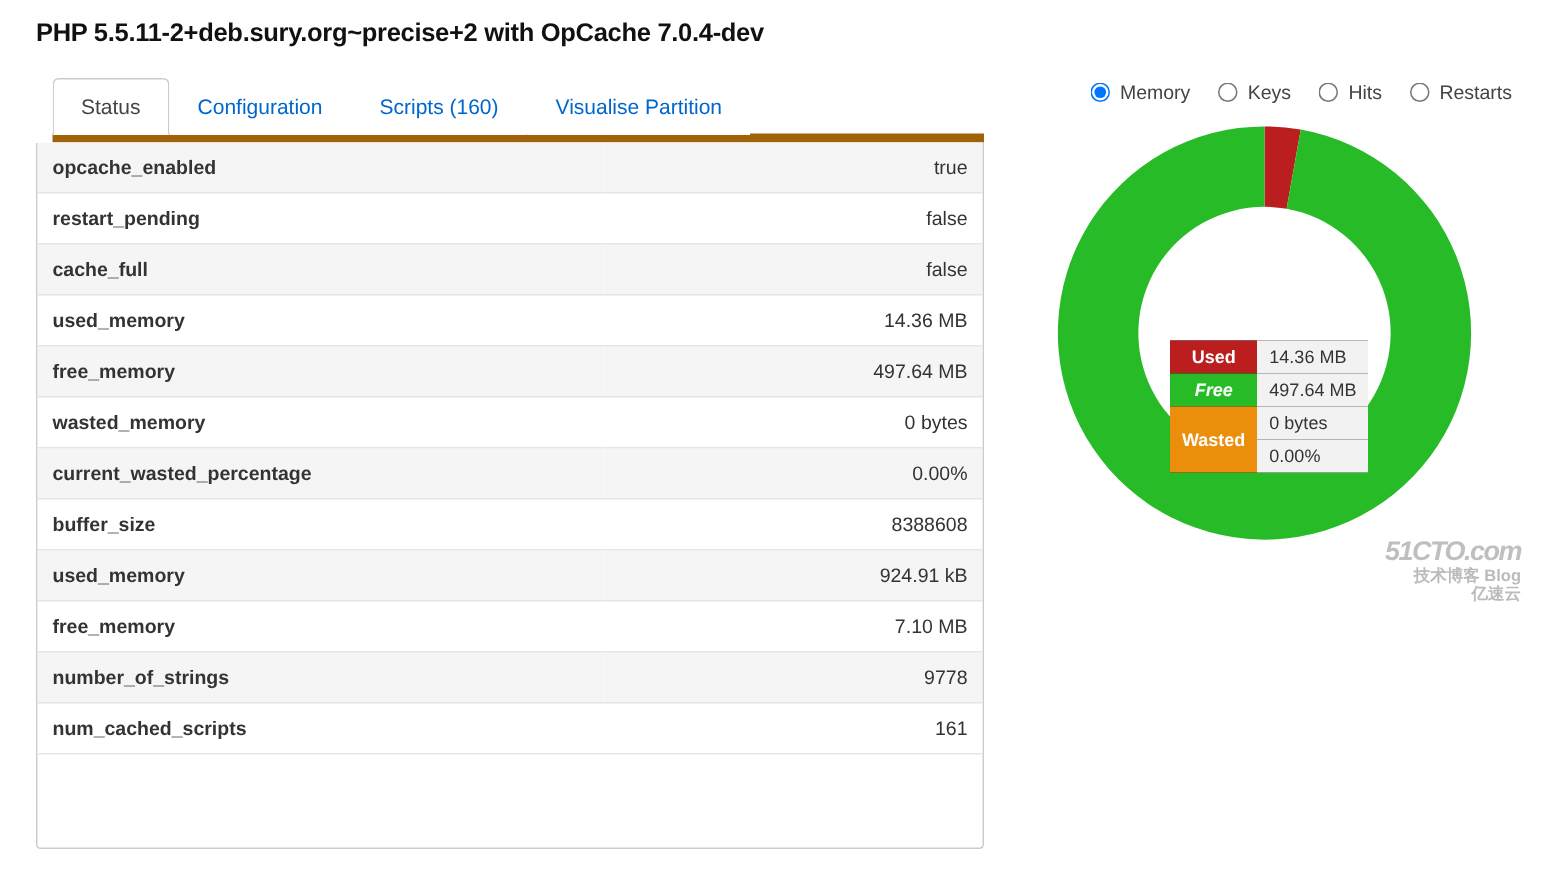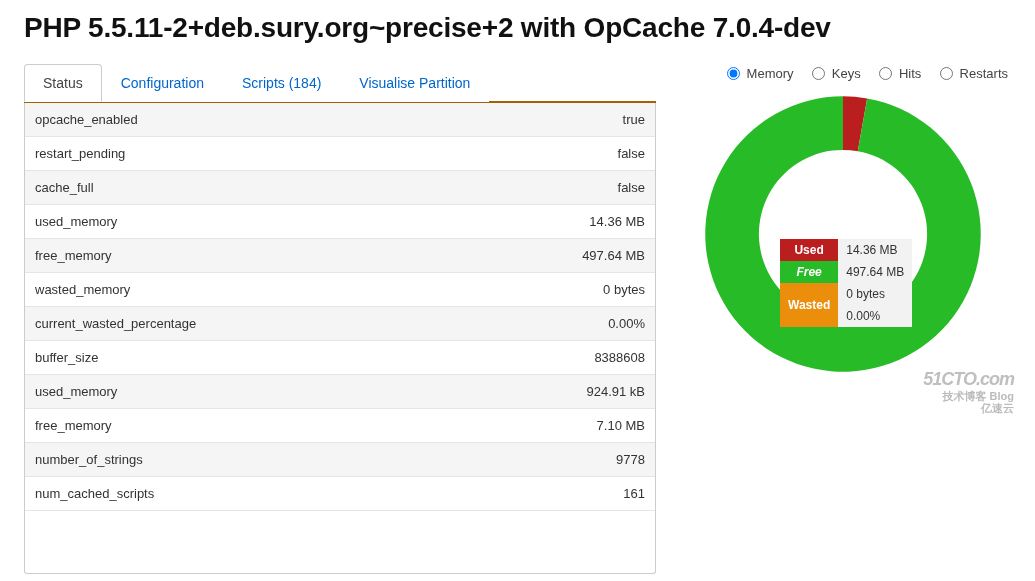--- a/index.html
+++ b/index.html
@@ -6,36 +6,37 @@
   body {
     margin: 0;
     padding: 12px 24px;
     font-family: "Helvetica Neue", Helvetica, Arial, sans-serif;
     font-size: 13px;
     color: #333;
     background: #fff;
     width: 1035px;
   }
   h1 {
-    font-size: 28px;
+    font-size: 17px;
     font-weight: 700;
     color: #111;
     margin: 0 0 20px 0;
     letter-spacing: -0.2px;
   }
 
   
   .cols { display: flex; align-items: flex-start; gap: 22px; }
   .left { width: 632px; }
   .right { width: 330px; position: relative; }
 
   
   .tabs {
     display: flex;
-    border-bottom: 2px solid #a16207;
+    border-bottom: 6px solid #a16207;
+    margin-left: 11px;
   }
   .tab {
     padding: 10px 18px;
     font-size: 14px;
     color: #0066cc;
     background: #fff;
     border: 1px solid transparent;
     border-bottom: none;
     cursor: pointer;
     margin-bottom: -1px;
@@ -56,21 +57,21 @@
     overflow-y: scroll;
     background: #fff;
   }
   table.stats { width: 100%; border-collapse: collapse; }
   table.stats tr:nth-child(odd)  { background: #f5f5f5; }
   table.stats tr:nth-child(even) { background: #ffffff; }
   table.stats td {
     padding: 9px 10px;
     border-bottom: 1px solid #e5e5e5;
   }
-  table.stats td.key   { font-weight: 400; width: 60%; }
+  table.stats td.key   { font-weight: 700; width: 60%; }
   table.stats td.val   { text-align: right; color:#333; }
 
   
   .radios {
     text-align: right;
     margin-bottom: 8px;
     font-size: 13px;
     color: #444;
   }
   .radios label { margin-left: 10px; cursor: pointer; }
@@ -116,21 +117,21 @@
 <body>
 
 <h1>PHP 5.5.11-2+deb.sury.org~precise+2 with OpCache 7.0.4-dev</h1>
 
 <div class="cols">
 
   <div class="left">
     <div class="tabs">
       <div class="tab active">Status</div>
       <div class="tab">Configuration</div>
-      <div class="tab">Scripts (184)</div>
+      <div class="tab">Scripts (160)</div>
       <div class="tab">Visualise Partition</div>
     </div>
 
     <div class="pane">
       <table class="stats">
         <tbody id="status-tbody">
             <tr>
               <td class="key">opcache_enabled</td>
               <td class="val">true</td>
             </tr>

